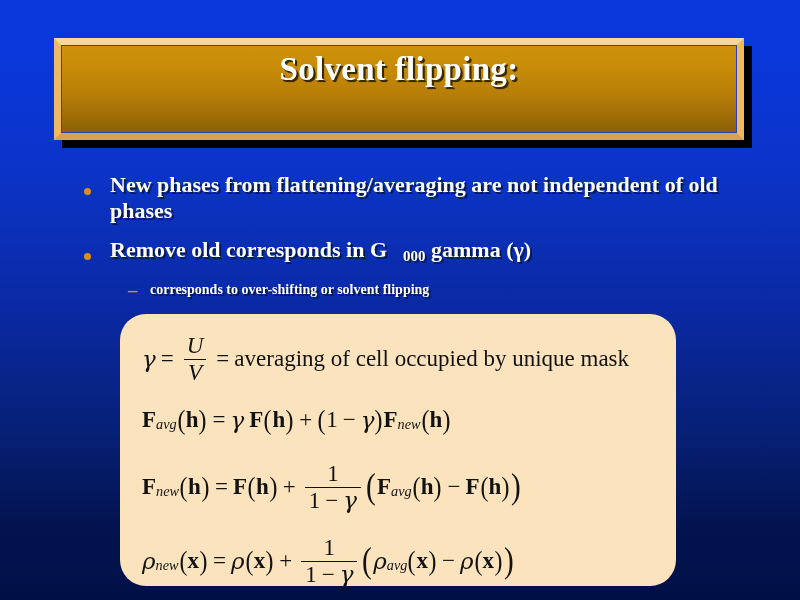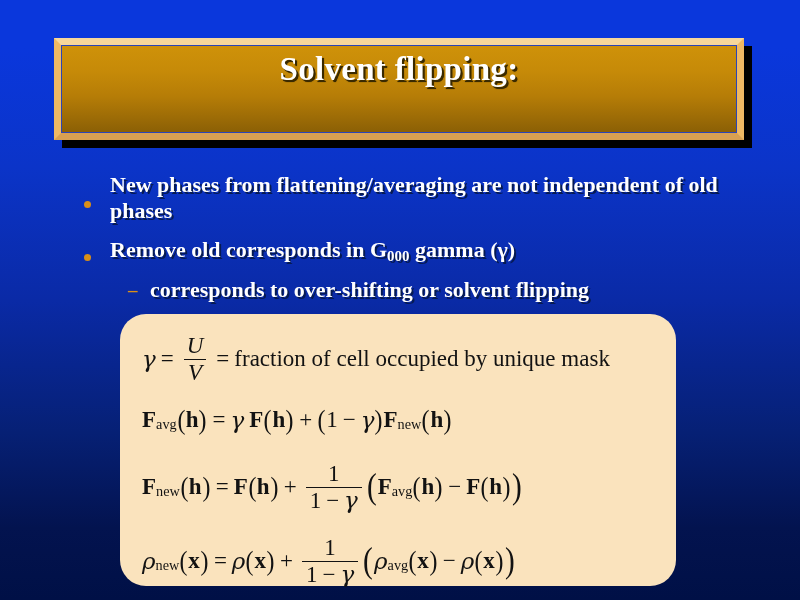--- a/index.html
+++ b/index.html
@@ -74,21 +74,21 @@
 
   
   #bullets {
     position: absolute;
     left: 84px;
     top: 172px;
     width: 640px;
   }
   .bullet-row {
     display: flex;
-    align-items: center;
+    align-items: flex-start;
     margin-bottom: 13px;
   }
   .bullet-marker {
     flex: 0 0 auto;
     width: 26px;
     padding-top: 9px;
     text-align: left;
   }
   .bullet-dot {
     display: inline-block;
@@ -103,41 +103,42 @@
     font-weight: bold;
     font-size: 22px;
     line-height: 26px;
     text-shadow: 2px 2px 0 #061a52;
   }
   .bullet-text sub {
     font-size: 0.68em;
     vertical-align: baseline;
     position: relative;
     bottom: -0.28em;
+    padding-left: 16px;
   }
 
   .subbullet-row {
     display: flex;
     align-items: flex-start;
     margin-left: 44px;
     margin-top: 6px;
   }
   .subbullet-marker {
     flex: 0 0 auto;
     width: 22px;
     color: #d98f18;
     font-size: 19px;
     line-height: 23px;
     font-weight: bold;
   }
   .subbullet-text {
     flex: 1 1 auto;
     color: #ffffff;
     font-weight: bold;
-    font-size: 22px;
+    font-size: 14px;
     line-height: 23px;
     text-shadow: 2px 2px 0 #061a52;
   }
 
   
   #equation-panel {
     position: absolute;
     left: 120px;
     top: 314px;
     width: 556px;
@@ -159,20 +160,21 @@
   #eq-3 { font-size: 23px; height: 74px; }
   #eq-4 { font-size: 23px; height: 74px; }
 
   .gk { font-style: italic; font-family: "DejaVu Serif", serif; }
   .it { font-style: italic; }
   .bf { font-weight: bold; }
   .rm { font-style: normal; }
   .op { padding: 0 5px; }
   .subs {
     font-size: 0.62em;
+    font-style: italic;
     font-weight: normal;
     vertical-align: baseline;
     position: relative;
     bottom: -0.30em;
   }
 
   .frac {
     display: inline-flex;
     flex-direction: column;
     align-items: center;
@@ -242,21 +244,21 @@
   <div id="equation-panel">
 
     <div class="eq-line" id="eq-1">
       <span class="gk it">γ</span>
       <span class="op rm">=</span>
       <span class="frac">
         <span class="num it">U</span>
         <span class="den it">V</span>
       </span>
       <span class="op rm">=</span>
-      <span class="rm">fraction of cell occupied by unique mask</span>
+      <span class="rm">averaging of cell occupied by unique mask</span>
     </div>
 
     <div class="eq-line" id="eq-2">
       <span class="bf">F</span>
         <span class="subs">avg</span>
       <span class="medparen">(</span>
         <span class="bf">h</span>
         <span class="medparen">)</span>
       <span class="op rm">=</span>
       <span class="gk it">γ</span>

